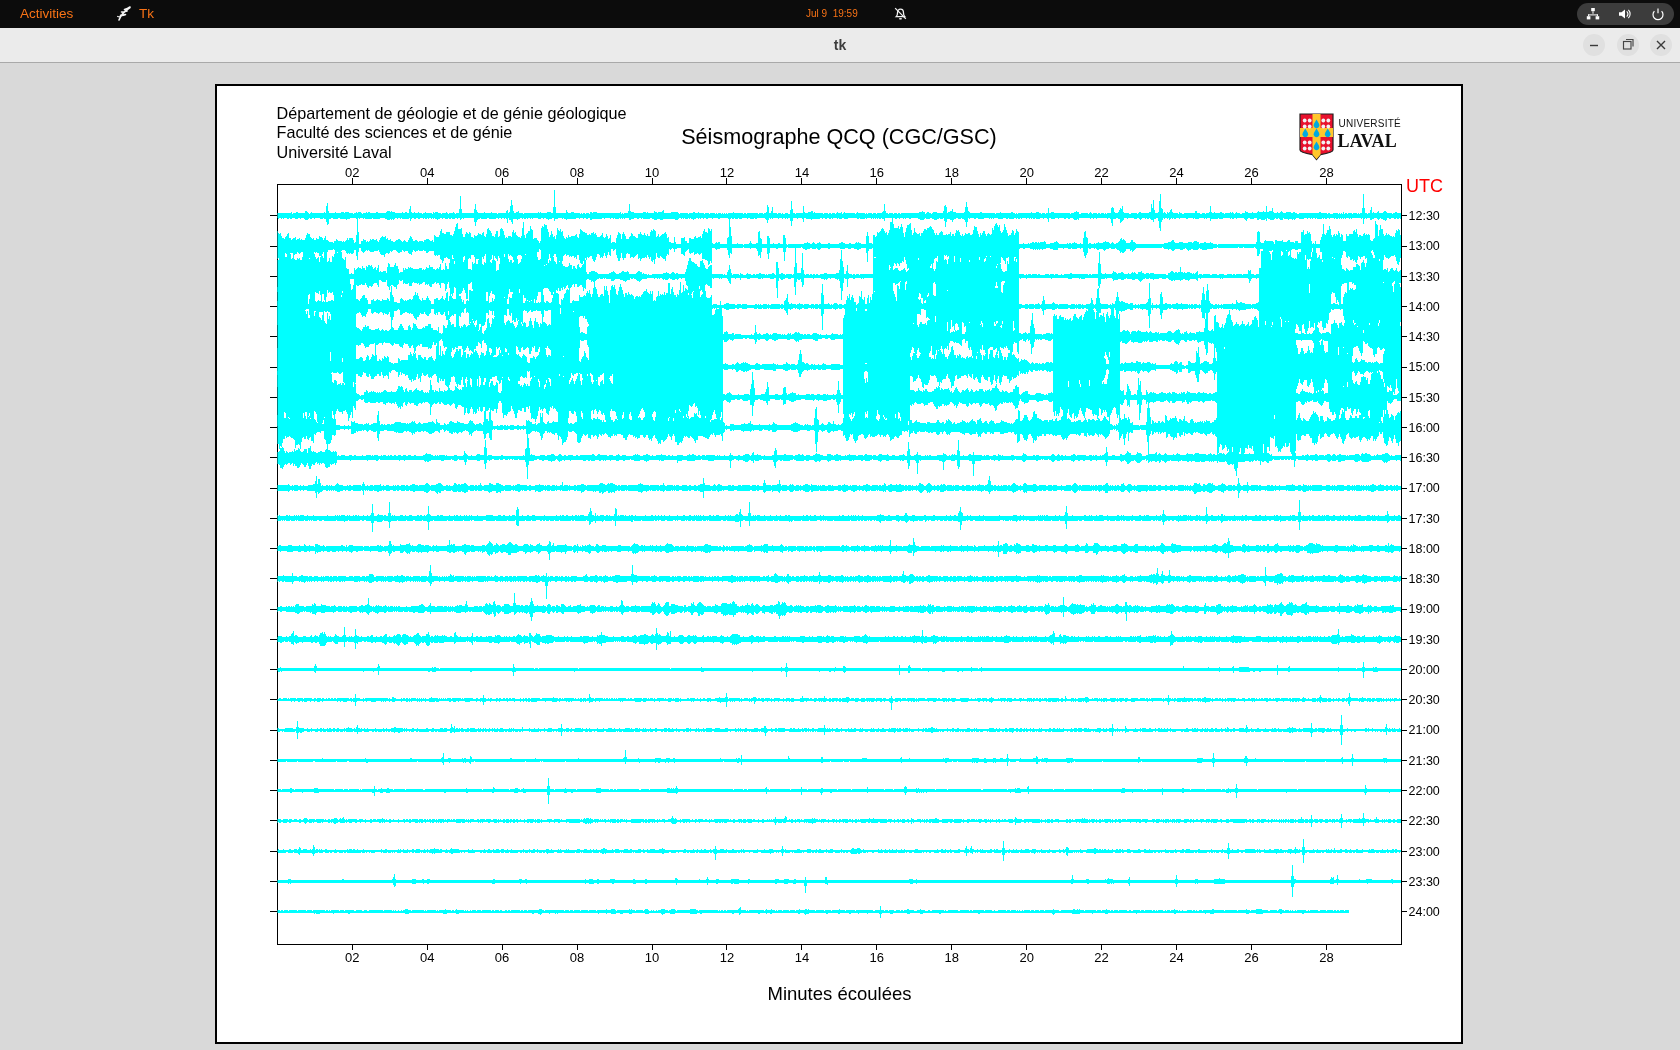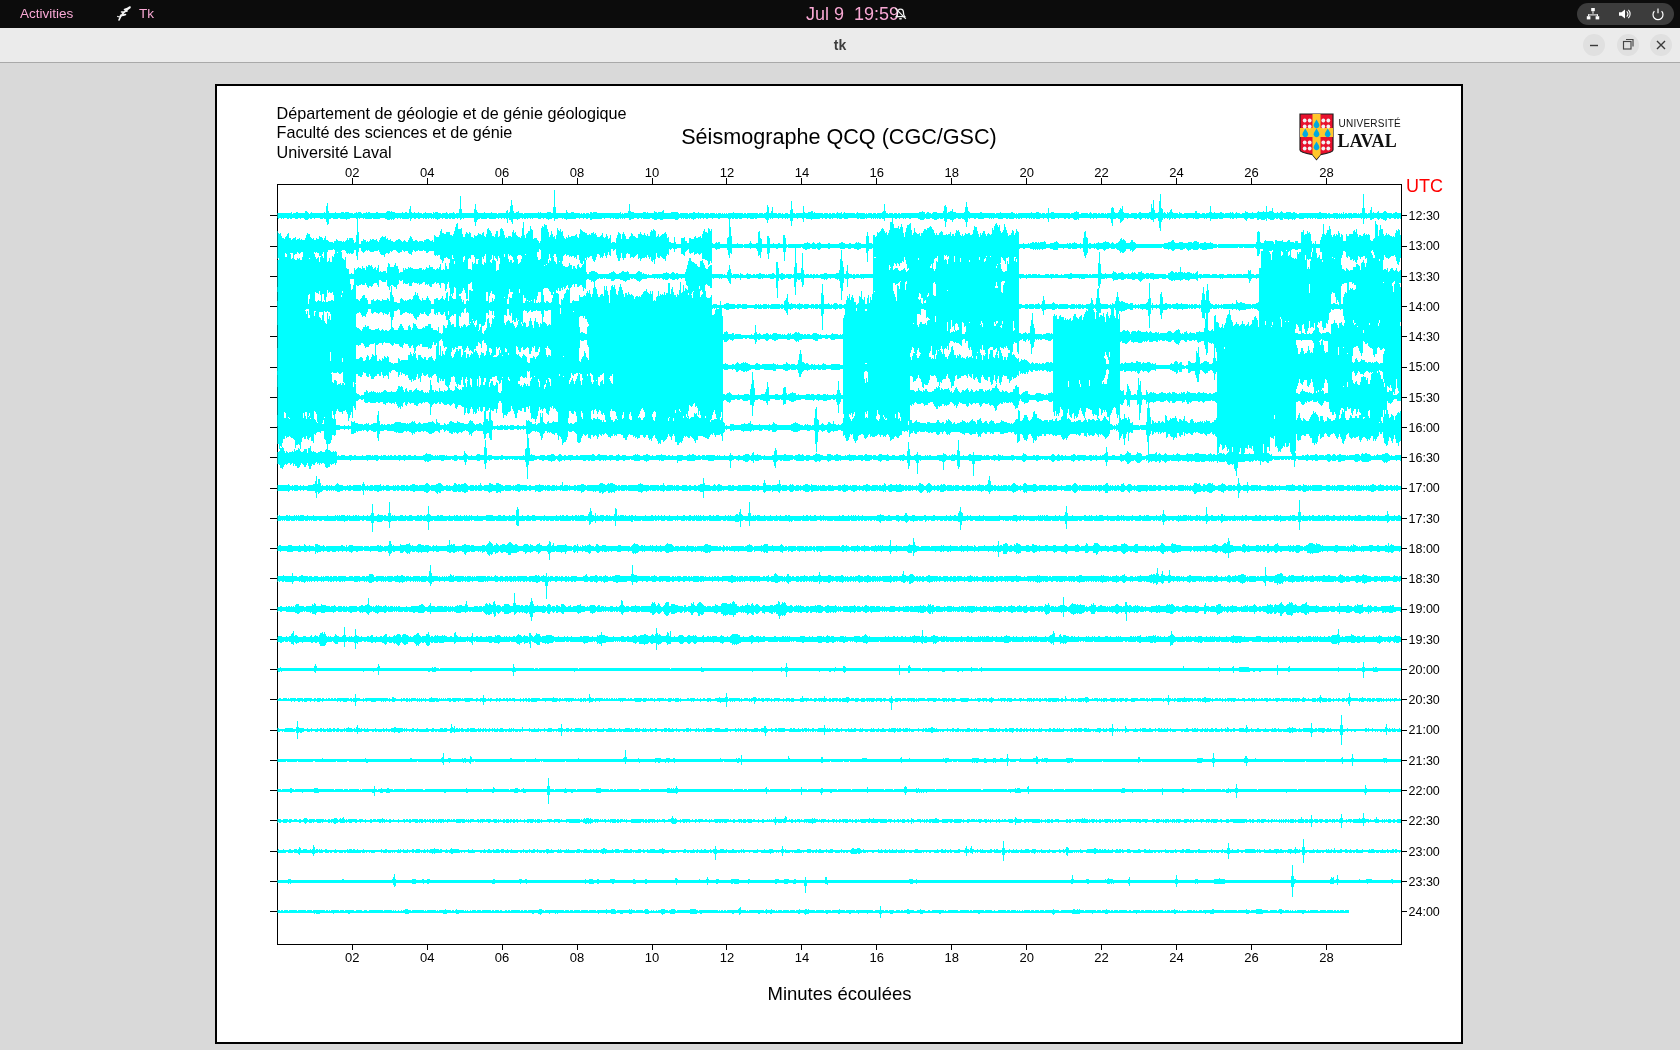--- a/index.html
+++ b/index.html
@@ -1,18 +1,18 @@
 <!DOCTYPE html>
 <html><head><meta charset="utf-8"><title>tk</title><style>
 *{margin:0;padding:0;box-sizing:border-box}
 html,body{width:1680px;height:1050px;overflow:hidden;background:#d9d9d9;font-family:"Liberation Sans",sans-serif}
-.topbar{position:absolute;left:0;top:0;width:1680px;height:28px;background:#0c0c0c;color:#f9a8d4}
+.topbar{position:absolute;left:0;top:0;width:1680px;height:28px;background:#0c0c0c;color:#f97316}
 .topbar .act{position:absolute;left:20px;top:0;line-height:28px;font-size:13.5px}
 .topbar .tkl{position:absolute;left:139px;top:0;line-height:28px;font-size:13.5px}
-.topbar .clock{position:absolute;left:806px;top:0;line-height:28px;font-size:18px}
+.topbar .clock{position:absolute;left:806px;top:0;line-height:28px;font-size:10px}
 .tray{position:absolute;left:1577px;top:3px;width:97px;height:22px;background:#3c3c3c;border-radius:11px}
 .titlebar{position:absolute;left:0;top:28px;width:1680px;height:35px;background:#ebebeb;border-bottom:1px solid #a9a9a9}
 .titlebar .t{position:absolute;left:0;width:100%;text-align:center;top:0;line-height:34px;font-size:14px;font-weight:bold;color:#3e3e3e}
 .wbtn{position:absolute;top:34px;width:22px;height:22px;border-radius:50%;background:#e0e0e0}
 .content{position:absolute;left:0;top:63px;width:1680px;height:987px;background:#d9d9d9}
 .tkcanvas{position:absolute;left:215px;top:84px;width:1248px;height:960px;background:#fff;border:2px solid #000}
 </style></head>
 <body>
 <div class="content"></div>
 <div class="tkcanvas"></div>

